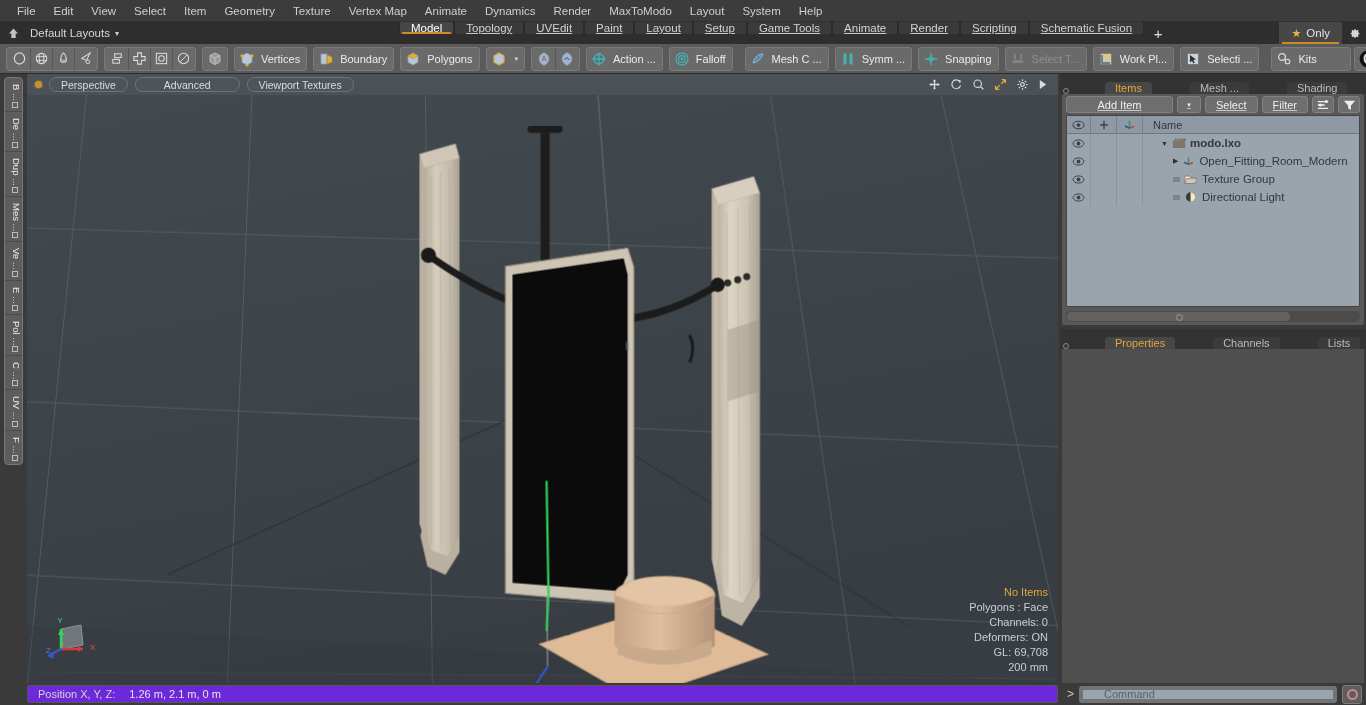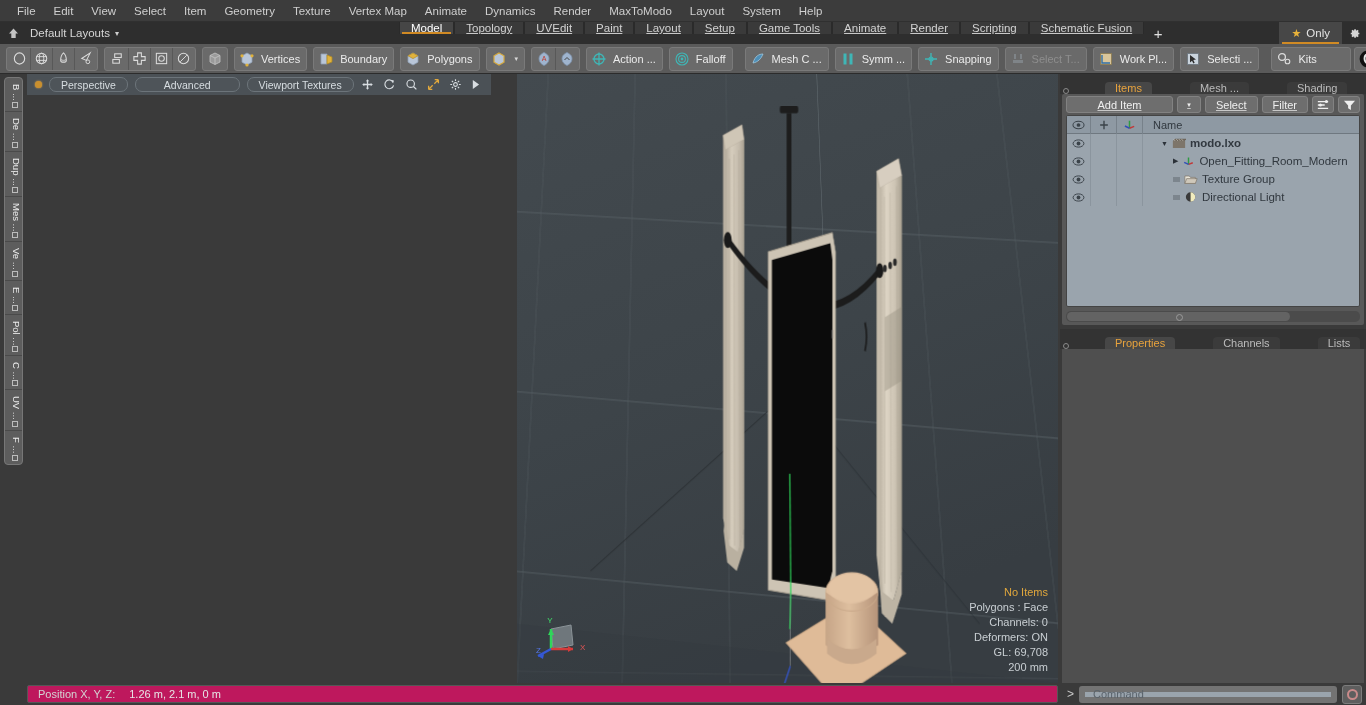--- a/index.html
+++ b/index.html
@@ -97,21 +97,21 @@
     text-orientation: mixed; padding: 6px 0 10px 0; text-align: left; white-space: nowrap;
     position: relative; letter-spacing: 0px;
   }
   .vtab + .vtab { border-top: 1px solid #4a4a4a; }
   .vtab::after {
     content:""; position:absolute; bottom:3px; left:50%; margin-left:-2px;
     width:4px; height:4px; border:1px solid #bcbcbc;
   }
 
   
-  .vpcol { flex: 1 1 auto; display: flex; flex-direction: row; min-width: 0; padding-right: 2px; gap: 26px; }
+  .vpcol { flex: 1 1 auto; display: flex; flex-direction: column; min-width: 0; padding-right: 2px; }
   .vphead {
     height: 21px; flex: 0 0 21px; background: #4b5156; display: flex; align-items: center;
     padding: 0 5px; position: relative;
   }
   .dot-amber { width: 7px; height: 7px; border-radius: 50%; background: #c98f2e; margin: 0 7px 0 3px; box-shadow: 0 0 2px #e0a84e; }
   .vpbtn {
     height: 15px; border: 1px solid #6c747a; border-radius: 7px; background: #4e5459;
     color: #d7dde1; font-size: 10.5px; padding: 0 11px; display: flex; align-items: center;
     margin-right: 7px; white-space: nowrap;
   }
@@ -170,30 +170,30 @@
   .hscroll { height: 11px; background: #4b4b4b; margin: 0 4px 3px 4px; border-radius: 5px; position: relative; }
   .hscroll i { position: absolute; left: 1px; top: 1px; bottom: 1px; width: 76%; background: #636363; border-radius: 5px; }
   .hscroll i::after { content:""; position:absolute; left:50%; top:50%; width:5px; height:5px; margin:-2.5px 0 0 -2.5px; border:1px solid #9a9a9a; border-radius:50%; }
 
   .propsarea { flex: 1 1 auto; background: #4f4f4f; margin: 0 2px 0 2px; }
 
   
   .statusbar { height: 22px; flex: 0 0 22px; background: #3a3a3a; display: flex; align-items: stretch; }
   .sb-left { width: 27px; flex: 0 0 27px; background: #3a3a3a; }
   .sb-field {
-    flex: 1 1 auto; background: #be185d; border: 1px solid #565656; border-radius: 2px;
+    flex: 1 1 auto; background: #6d28d9; border: 1px solid #565656; border-radius: 2px;
     display: flex; align-items: center; padding: 0 10px; margin: 2px 2px 2px 0; font-size: 11px; color: #dcdcdc;
   }
   .sb-field .lbl { color: #d4d4d4; }
   .sb-field .val { color: #e6e6e6; margin-left: 14px; }
   .sb-right { width: 306px; flex: 0 0 306px; display: flex; align-items: center; gap: 5px; padding: 0 4px; }
   .chev { color: #c9c9c9; font-size: 12px; padding-left: 3px; }
   .cmdinput {
-    flex: 1 1 auto; height: 17px; background: #9aa4ad; border: 6px solid #737373; border-radius: 3px;
-    color: #5a636b; font-size: 11px; display: flex; align-items: center; padding: 0 8px;
+    flex: 1 1 auto; height: 17px; background: #9aa4ad; border: 4px solid #737373; border-radius: 3px;
+    color: #5a636b; font-size: 11px; display: flex; align-items: center; padding: 0 21px;
   }
   .rec-btn {
     width: 20px; height: 19px; border: 1px solid #7c7c7c; border-radius: 3px; background: #5e5e5e;
     display: flex; align-items: center; justify-content: center;
   }
   .rec-btn i { width: 11px; height: 11px; border-radius: 50%; border: 2px solid #c98a8a; display: block; }
 </style>
 </head>
 <body>
 

